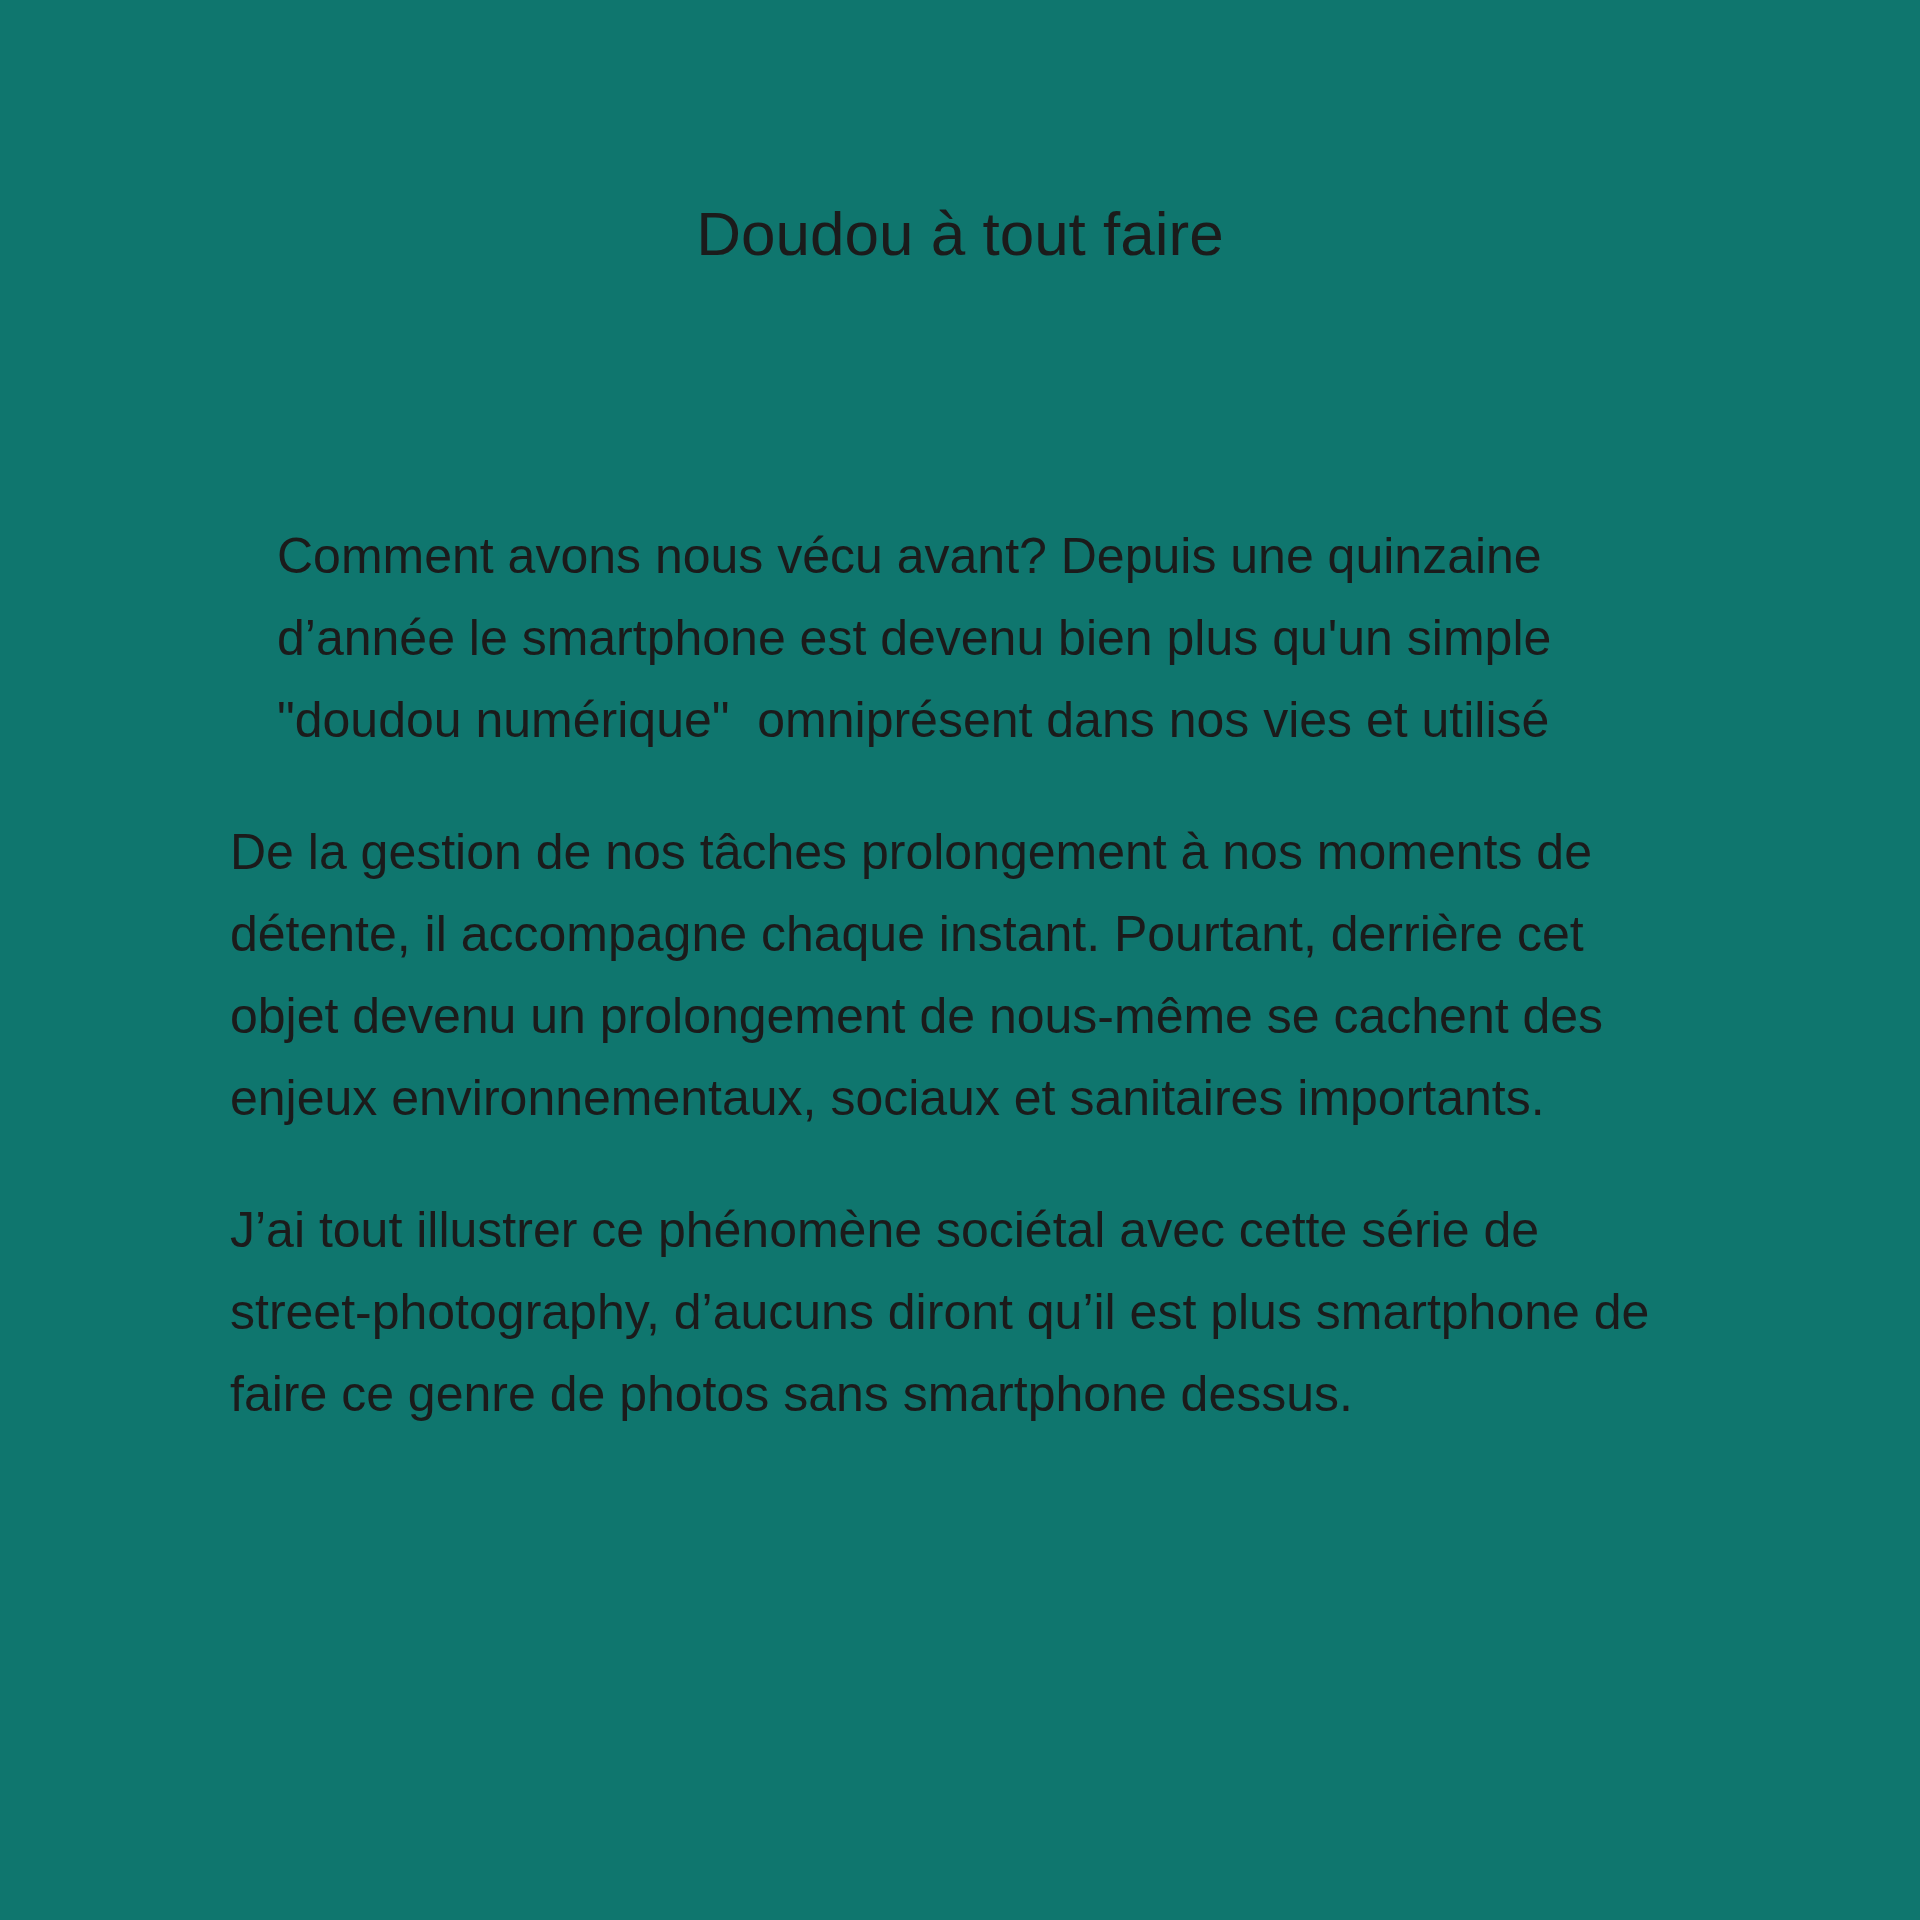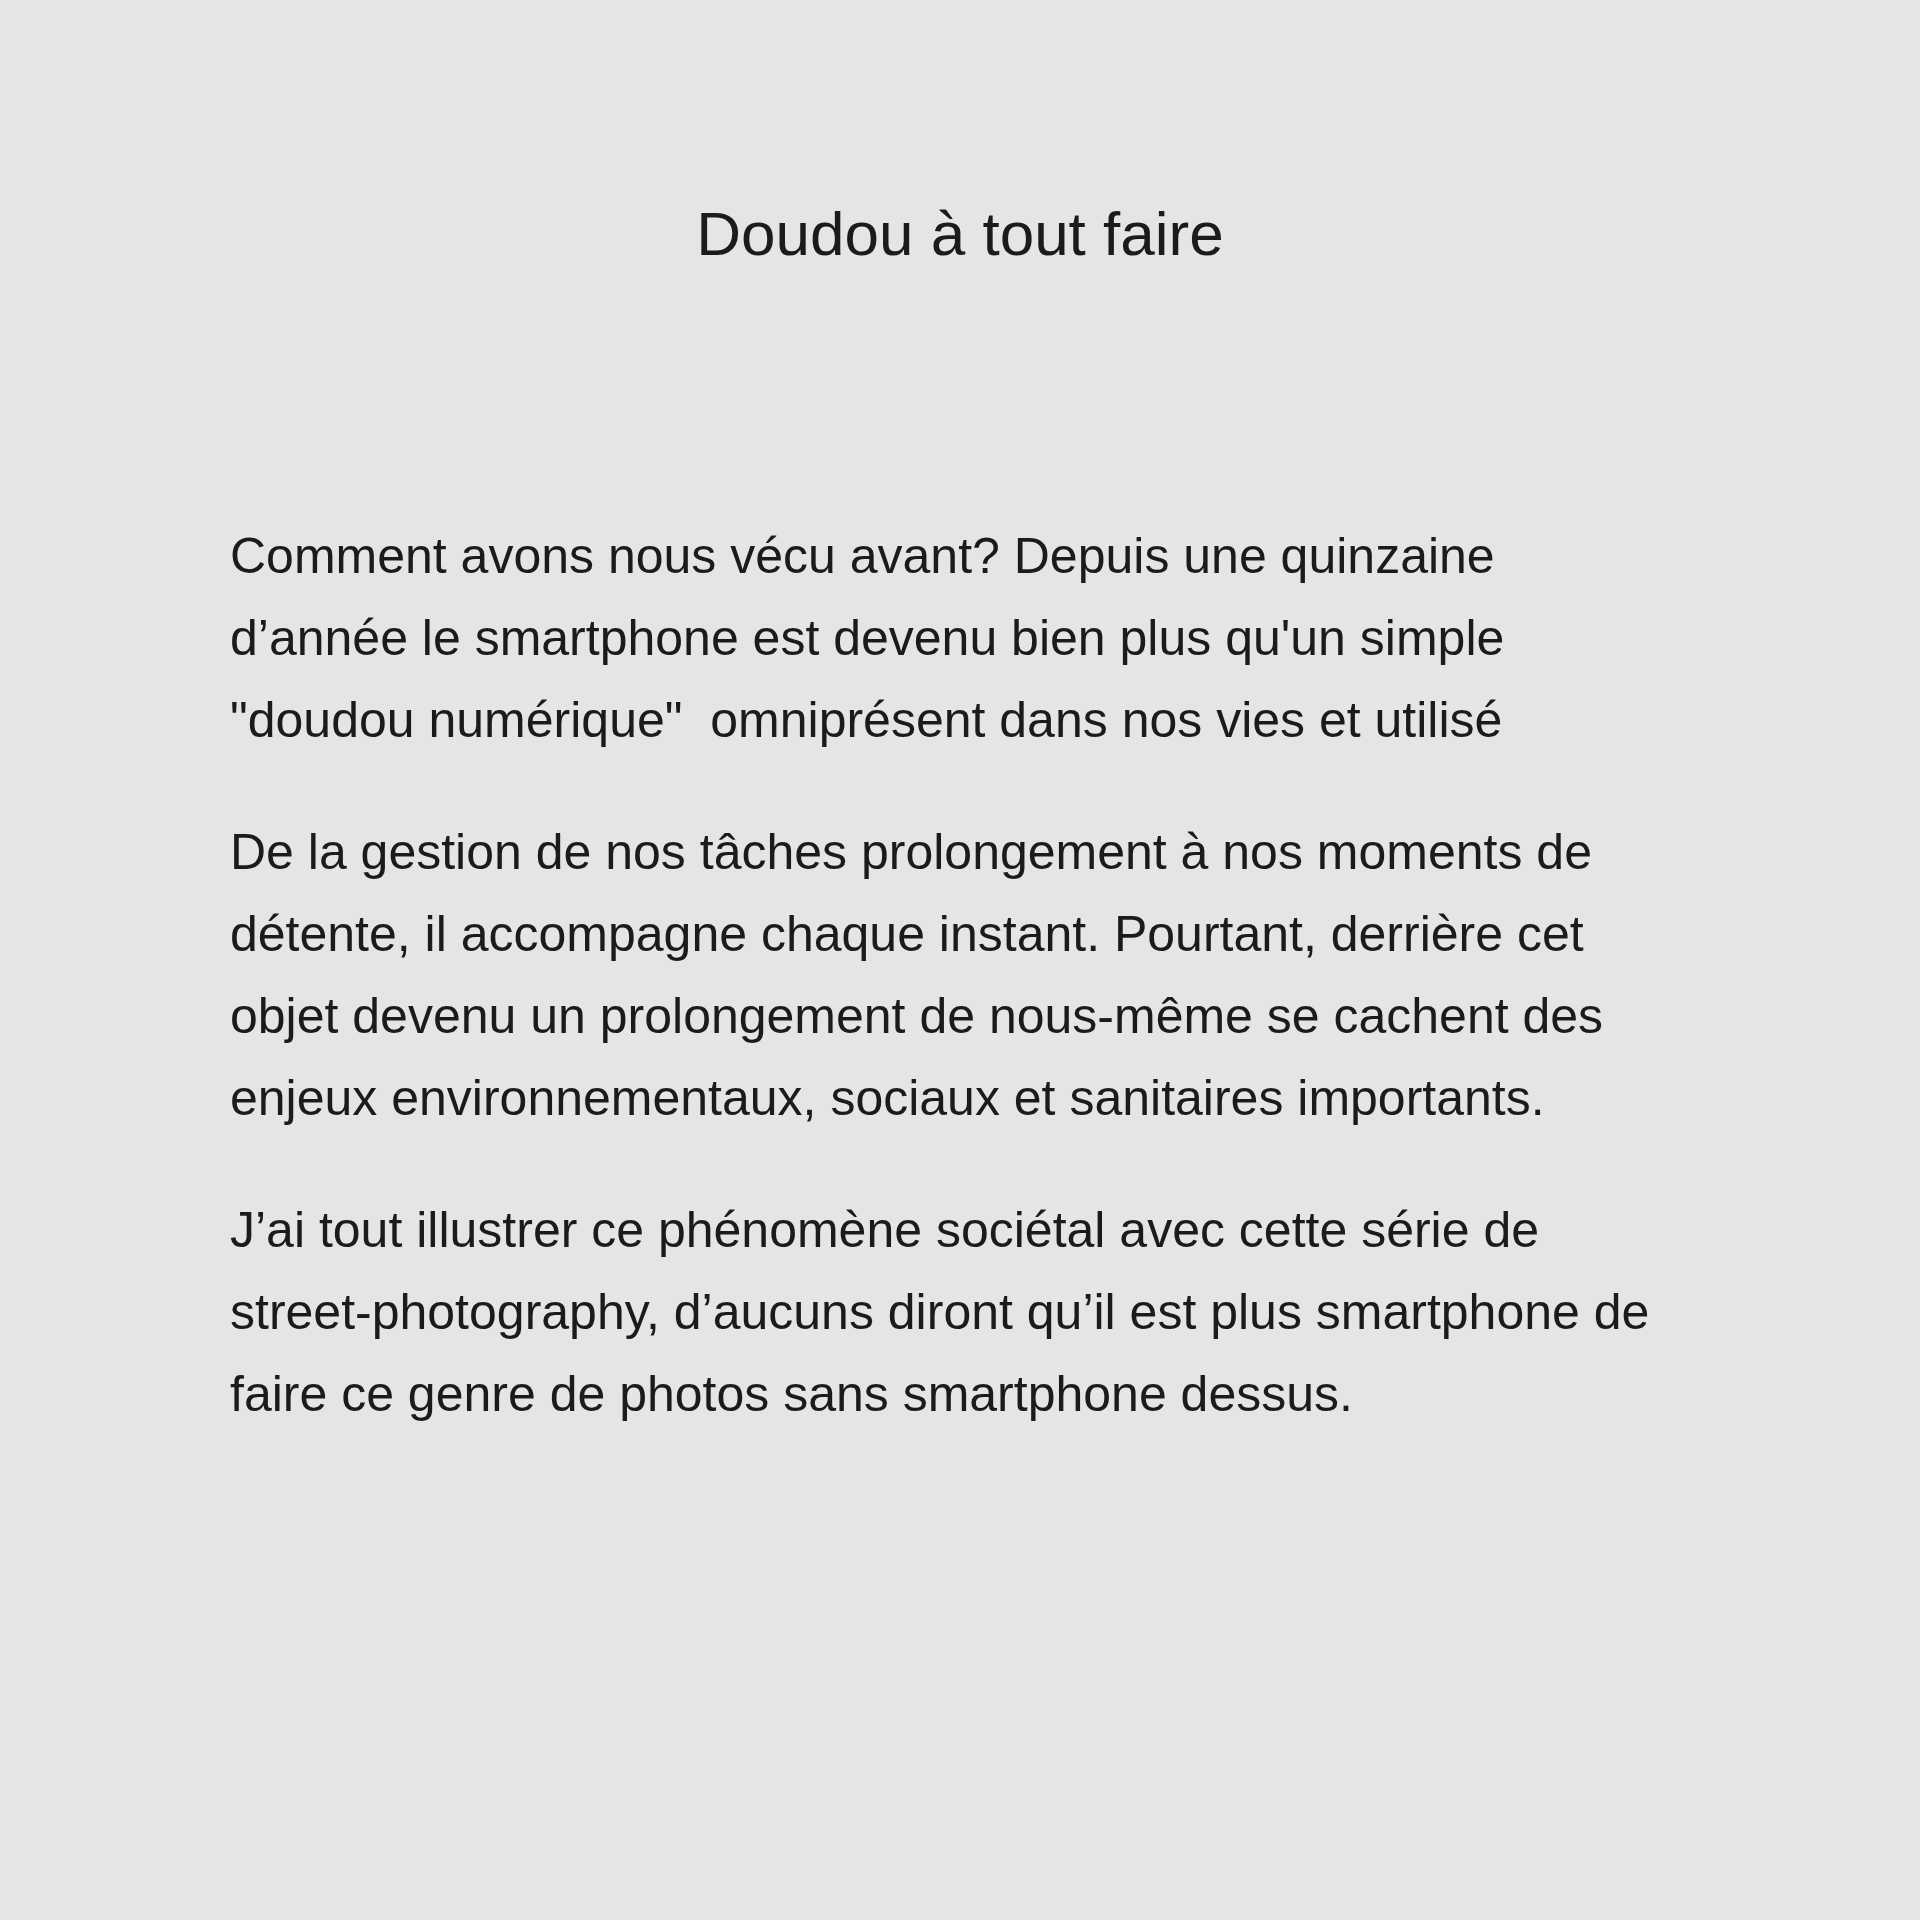--- a/index.html
+++ b/index.html
@@ -10,21 +10,21 @@
   body {
     width: 1920px;
     height: 1920px;
     font-family: "Liberation Sans", "DejaVu Sans", sans-serif;
     color: #1b1b1b;
     overflow: hidden;
   }
   .page {
     width: 1920px;
     height: 1920px;
-    background: #e5e5e5;
+    background: #0f766e;
     box-sizing: border-box;
     padding: 0 230px;
   }
   .doc-title {
     margin: 0;
     padding-top: 198px;
     text-align: center;
     font-size: 62px;
     font-weight: 400;
     line-height: 1.15;
@@ -32,20 +32,21 @@
     white-space: pre;
   }
   .paragraph {
     margin: 0 0 50px 0;
     font-size: 50px;
     line-height: 82px;
     font-weight: 400;
   }
   .paragraph.first {
     margin-top: 246px;
+    margin-left: 47px;
   }
   .text-line {
     white-space: pre;   
   }
 </style>
 </head>
 <body>
 
 <div class="page">
 

